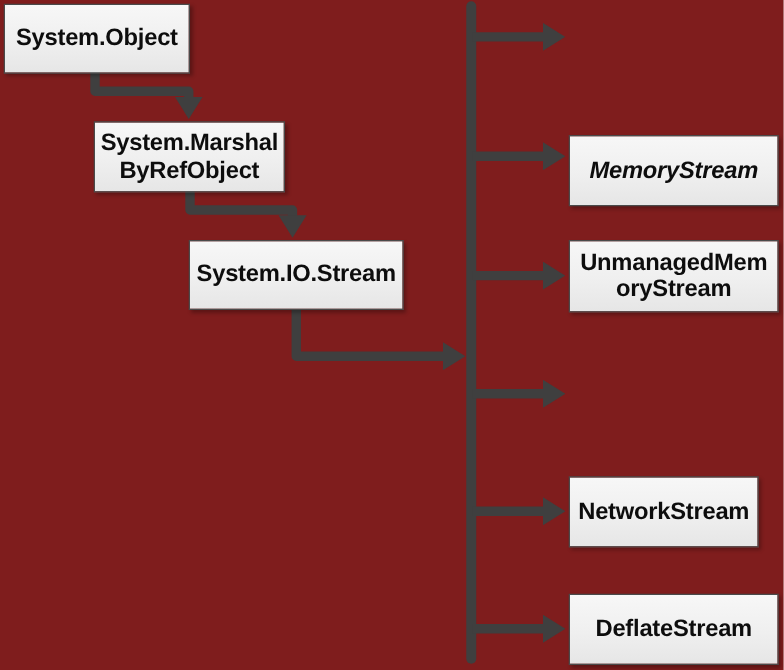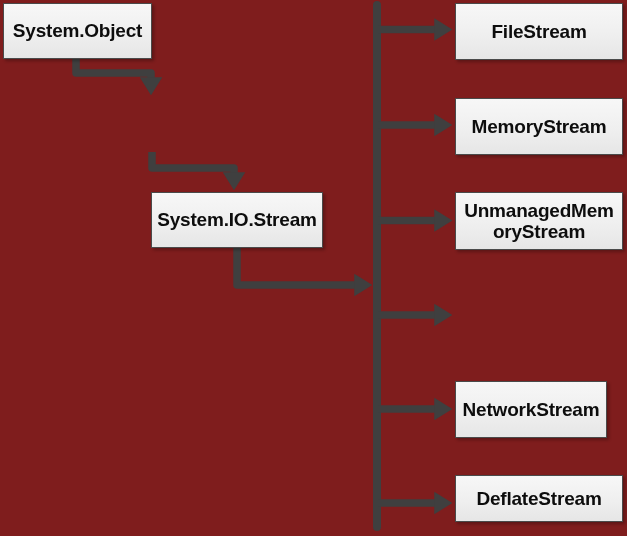--- a/index.html
+++ b/index.html
@@ -70,45 +70,45 @@
     <line x1="378" y1="315" x2="435" y2="315" stroke="#3f3f3f" stroke-width="7.5" marker-end="url(#ah)"></line>
     <line x1="378" y1="409" x2="435" y2="409" stroke="#3f3f3f" stroke-width="7.5" marker-end="url(#ah)"></line>
     <line x1="378" y1="503" x2="435" y2="503" stroke="#3f3f3f" stroke-width="7.5" marker-end="url(#ah)"></line>
   </svg>
 
   <div class="node" style="left:3px; top:3px; width:149px; height:56px;">
     <span class="line">System.Object</span>
     <span class="line"></span>
   </div>
 
+  <div class="node" style="left:75px; top:97px; width:153px; height:57px;">
+    <span class="line">System.Marshal</span>
+    <span class="line">ByRefObject</span>
+  </div>
 
   <div class="node" style="left:151px; top:192px; width:172px; height:56px;">
     <span class="line">System.IO.Stream</span>
     <span class="line"></span>
   </div>
 
-  <div class="node" style="left:455px; top:3px; width:168px; height:57px;">
-    <span class="line">FileStream</span>
-    <span class="line"></span>
-  </div>
 
-  <div class="node" style="left:455px; top:98px; width:168px; height:57px;">
+  <div class="node" style="left:455px; top:108px; width:168px; height:57px;font-style:italic;">
     <span class="line">MemoryStream</span>
     <span class="line"></span>
   </div>
 
   <div class="node" style="left:455px; top:192px; width:168px; height:58px;">
     <span class="line">UnmanagedMem</span>
     <span class="line">oryStream</span>
   </div>
 
 
   <div class="node" style="left:455px; top:381px; width:152px; height:57px;">
     <span class="line">NetworkStream</span>
     <span class="line"></span>
   </div>
 
-  <div class="node" style="left:455px; top:475px; width:168px; height:47px;">
+  <div class="node" style="left:455px; top:475px; width:168px; height:57px;">
     <span class="line">DeflateStream</span>
     <span class="line"></span>
   </div>
 
 </div>
 
 </body></html>

